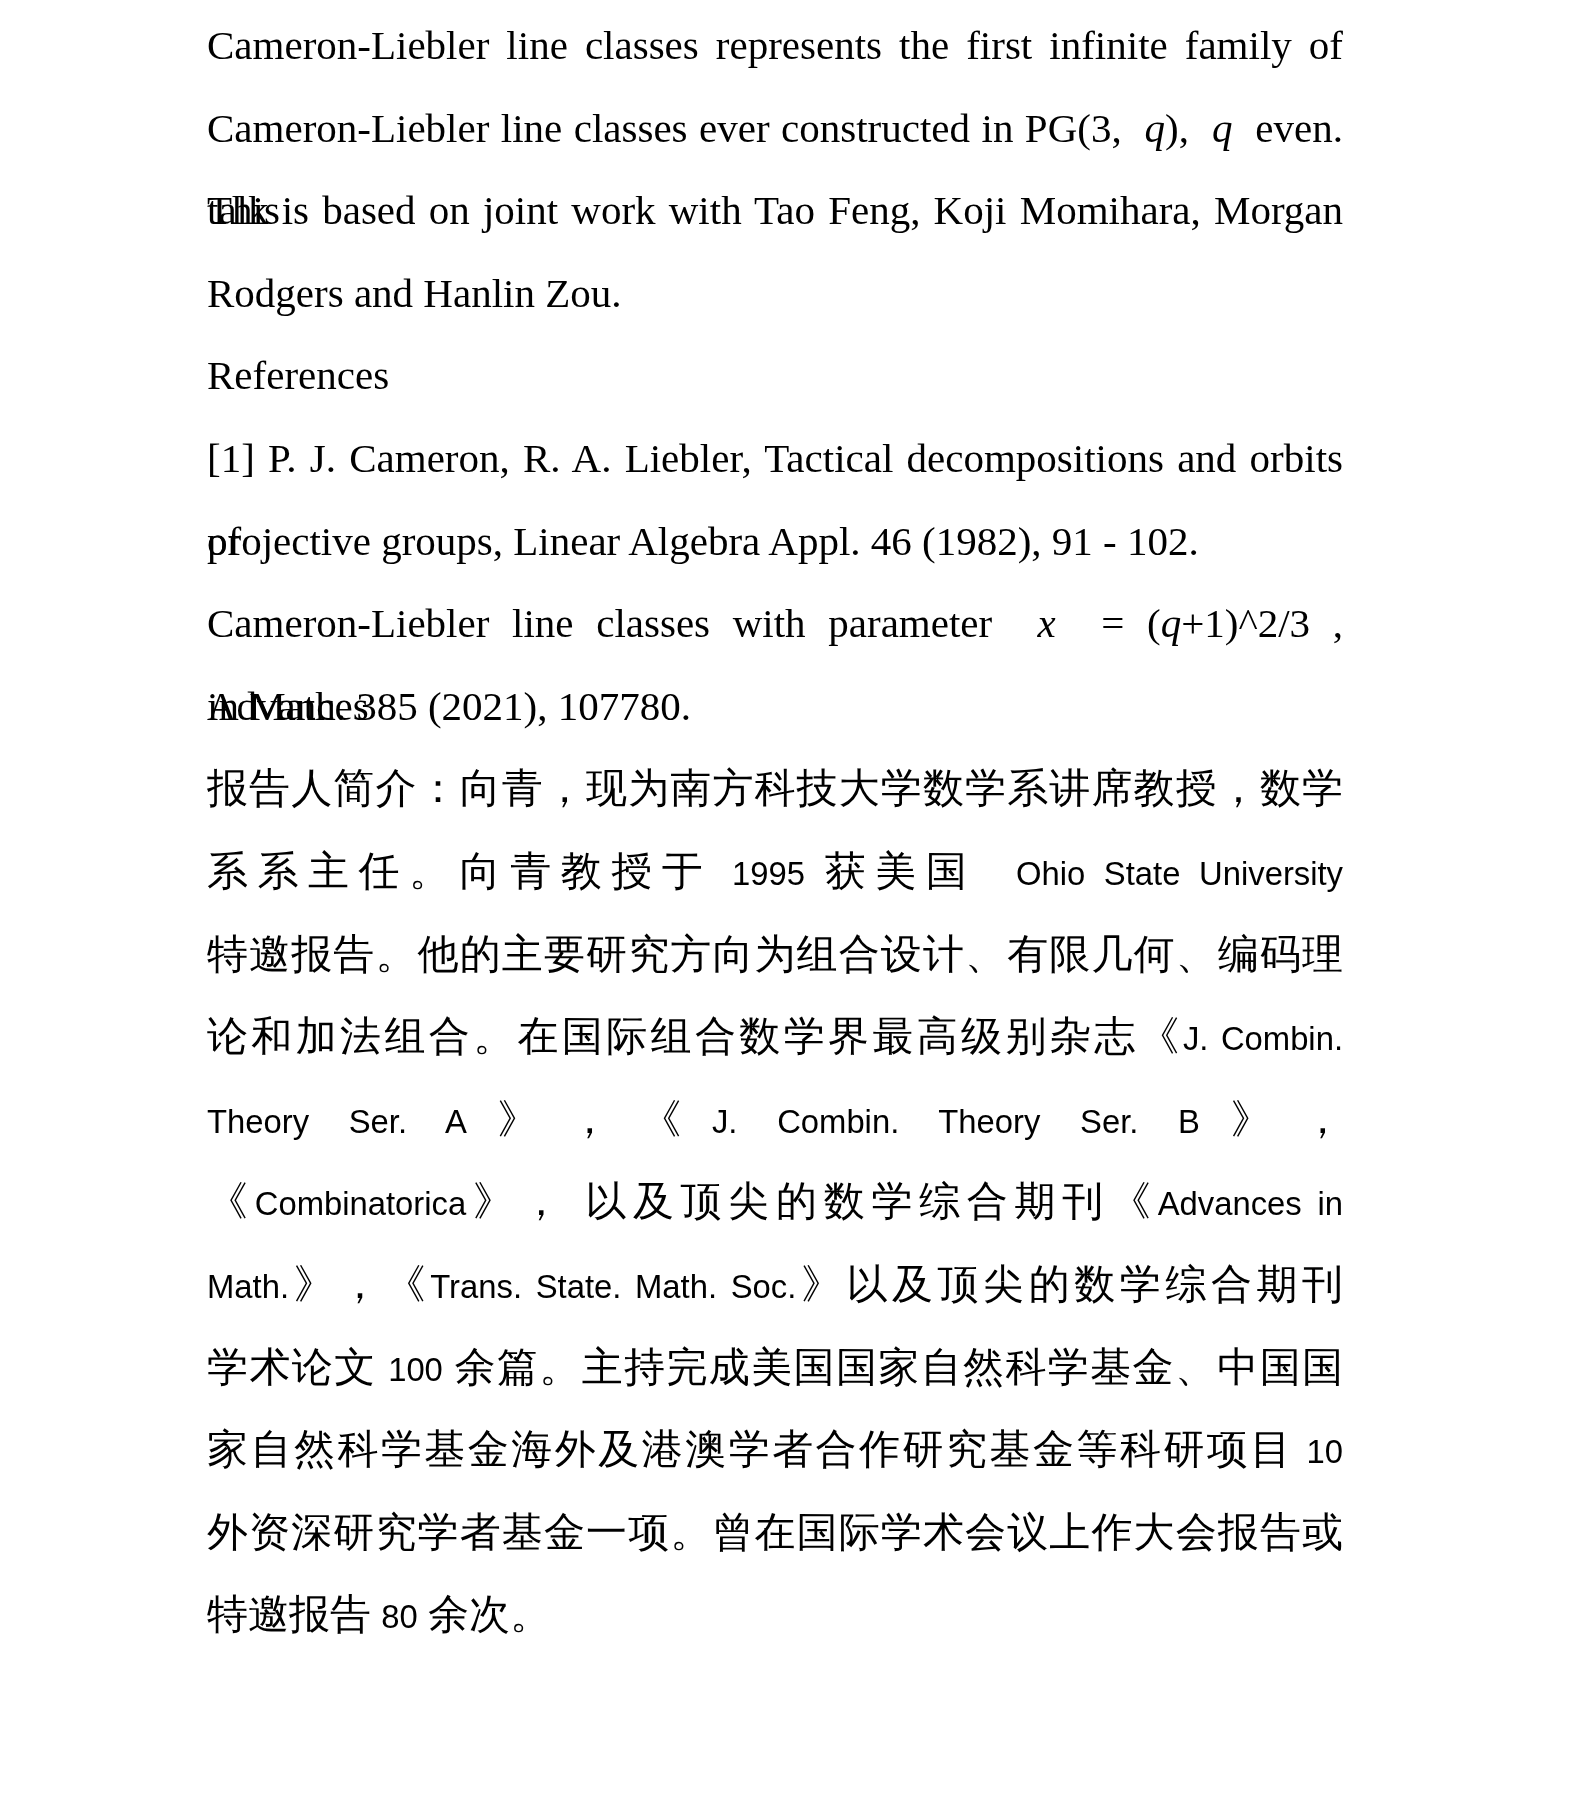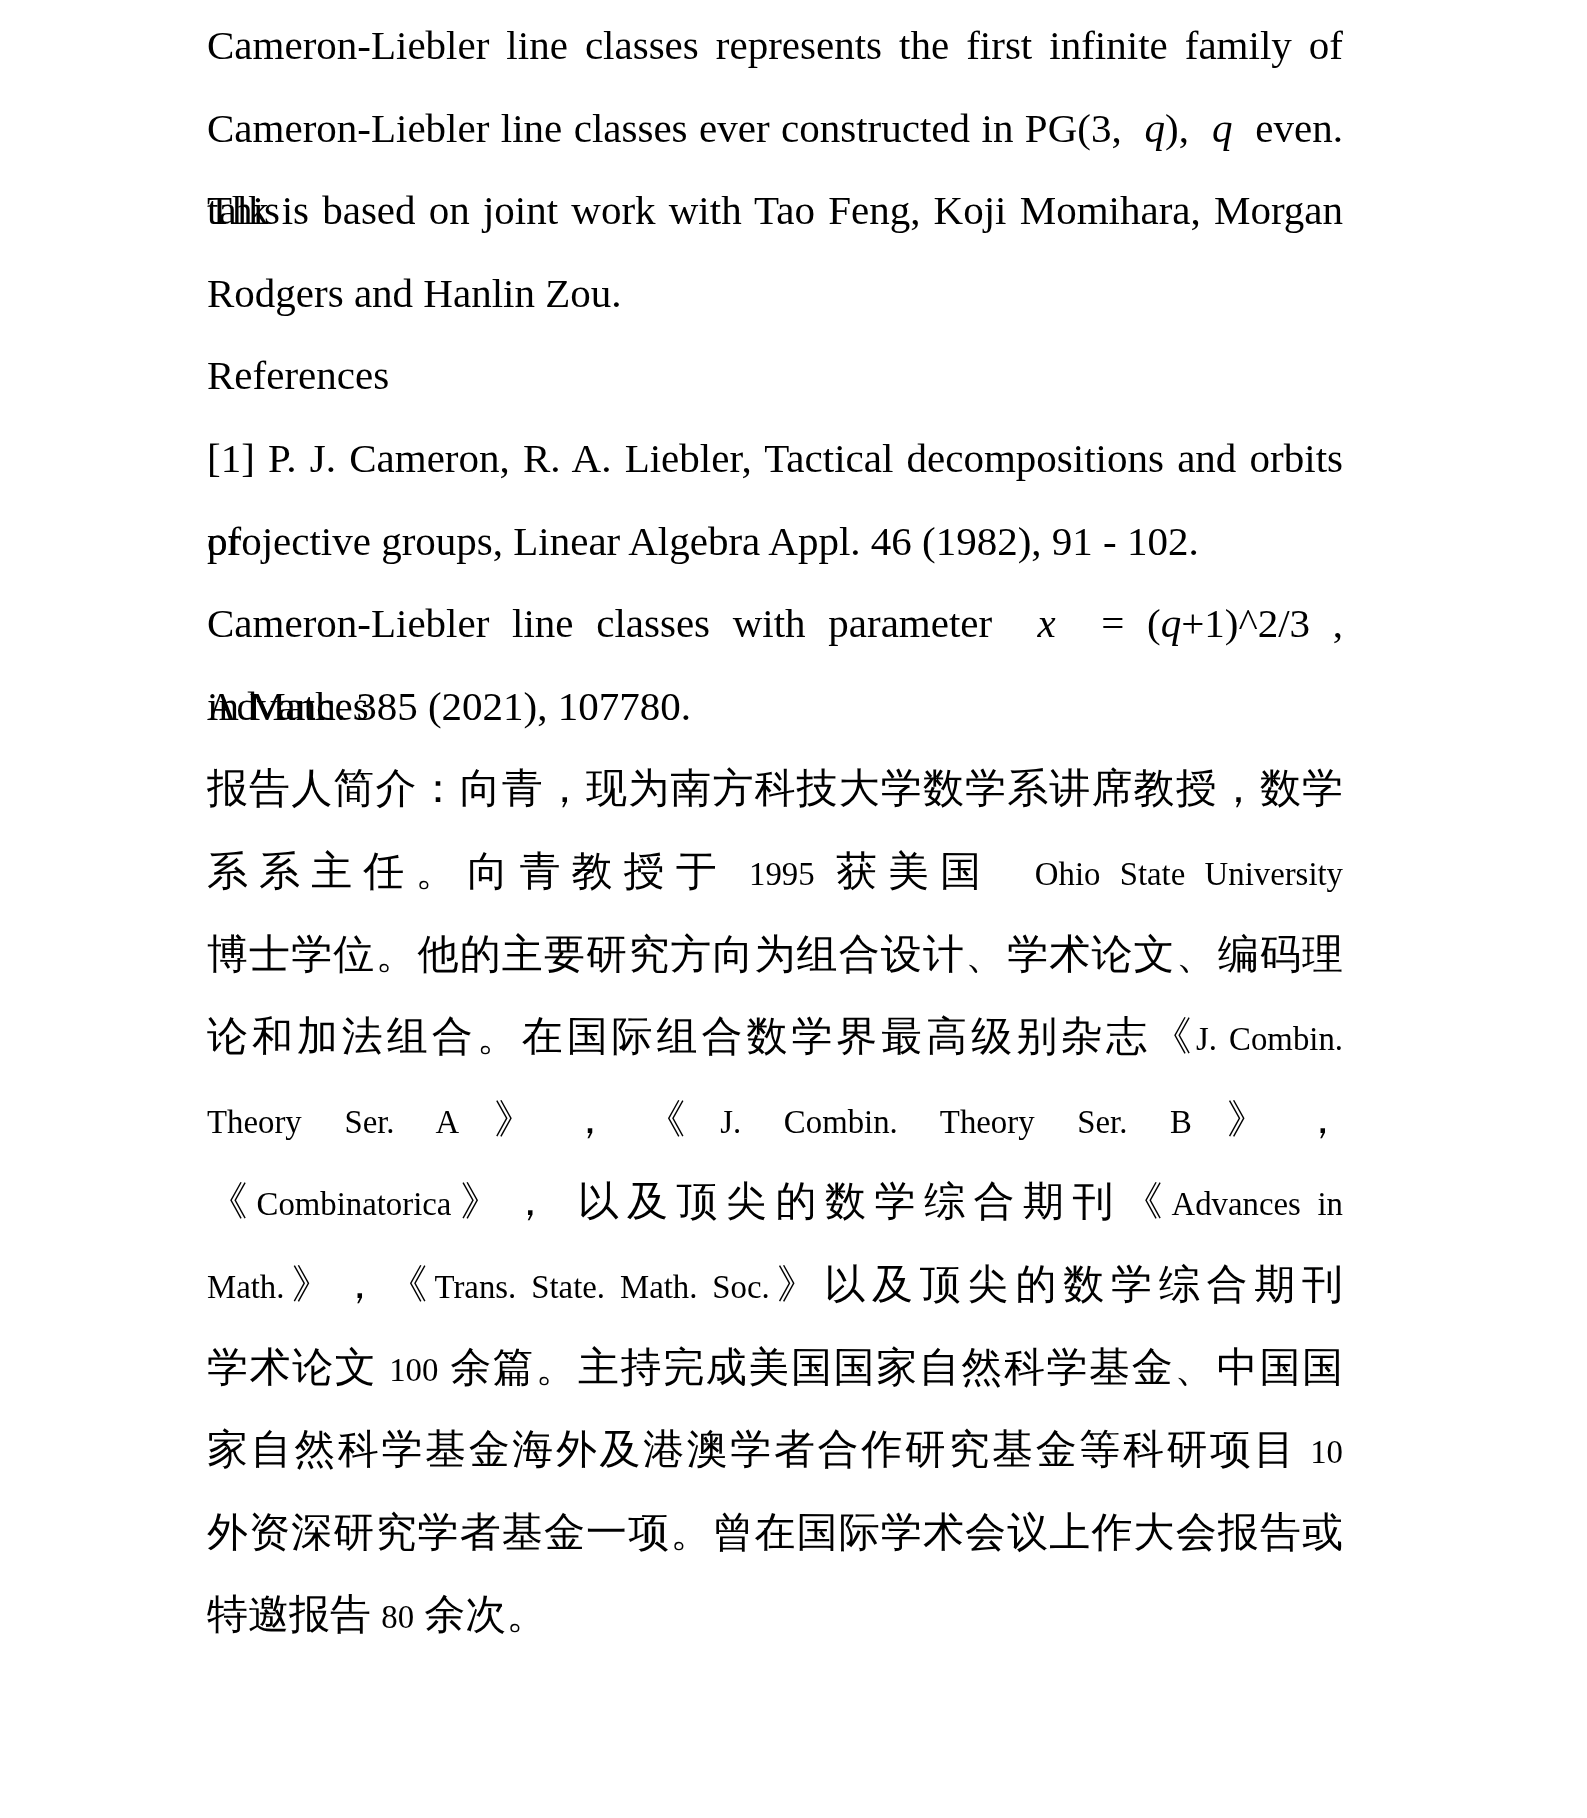--- a/index.html
+++ b/index.html
@@ -27,42 +27,42 @@
   .aj {
     text-align: justify;
     text-align-last: justify;
   }
   .al {
     text-align: center;
     text-align-last: left;
   }
   .i { font-style: italic; }
   .m {
-    font-family: Liberation Serif, serif;
+    font-family: Liberation Sans, sans-serif;
     font-size: 0.8em;
     margin-top: 20px;
   }
 </style>
 </head>
 <body>
 
 <div class="doc">
   <div>
       <div class="line aj"><span>Cameron-Liebler line classes represents the first infinite family of</span></div>
       <div class="line aj"><span>Cameron-Liebler line classes ever constructed in PG(3,&nbsp; </span><span class="i">q</span><span>),&nbsp; </span><span class="i">q</span><span>&nbsp; even. This</span></div>
       <div class="line aj"><span>talk is based on joint work with Tao Feng, Koji Momihara, Morgan</span></div>
       <div class="line al"><span>Rodgers and Hanlin Zou.</span></div>
       <div class="line al"><span>References</span></div>
       <div class="line aj"><span>[1] P. J. Cameron, R. A. Liebler, Tactical decompositions and orbits of</span></div>
       <div class="line al"><span>projective groups, Linear Algebra Appl. 46 (1982), 91 - 102.</span></div>
       <div class="line aj"><span>Cameron-Liebler line classes with parameter&nbsp; </span><span class="i">x</span><span>&nbsp; = (</span><span class="i">q</span><span>+1)^2/3 , Advances</span></div>
       <div class="line al"><span>in Math. 385 (2021), 107780.</span></div>
       <div class="line aj"><span>报告人简介：向青，现为南方科技大学数学系讲席教授，数学</span></div>
       <div class="line aj"><span>系系主任。向青教授于 </span><span class="m">1995</span><span> 获美国 &nbsp;</span><span class="m">Ohio State University</span></div>
-      <div class="line aj"><span>博士学位。他的主要研究方向为组合设计、学术论文、编码理</span></div>
+      <div class="line aj"><span>特邀报告。他的主要研究方向为组合设计、有限几何、编码理</span></div>
       <div class="line aj"><span>论和加法组合。在国际组合数学界最高级别杂志《</span><span class="m">J. Combin.</span></div>
       <div class="line aj"><span class="m">Theory Ser. A</span><span>》，《</span><span class="m">J. Combin. Theory Ser. B</span><span>》，</span></div>
       <div class="line aj"><span>《</span><span class="m">Combinatorica</span><span>》，&nbsp;以及顶尖的数学综合期刊《</span><span class="m">Advances in</span></div>
       <div class="line aj"><span class="m">Math.</span><span>》，《</span><span class="m">Trans. State. Math. Soc.</span><span>》以及顶尖的数学综合期刊</span></div>
       <div class="line aj"><span>学术论文 </span><span class="m">100</span><span> 余篇。主持完成美国国家自然科学基金、中国国</span></div>
       <div class="line aj"><span>家自然科学基金海外及港澳学者合作研究基金等科研项目 </span><span class="m">10</span></div>
       <div class="line aj"><span>外资深研究学者基金一项。曾在国际学术会议上作大会报告或</span></div>
       <div class="line al"><span>特邀报告 </span><span class="m">80</span><span> 余次。</span></div>
     </div>
 </div>

